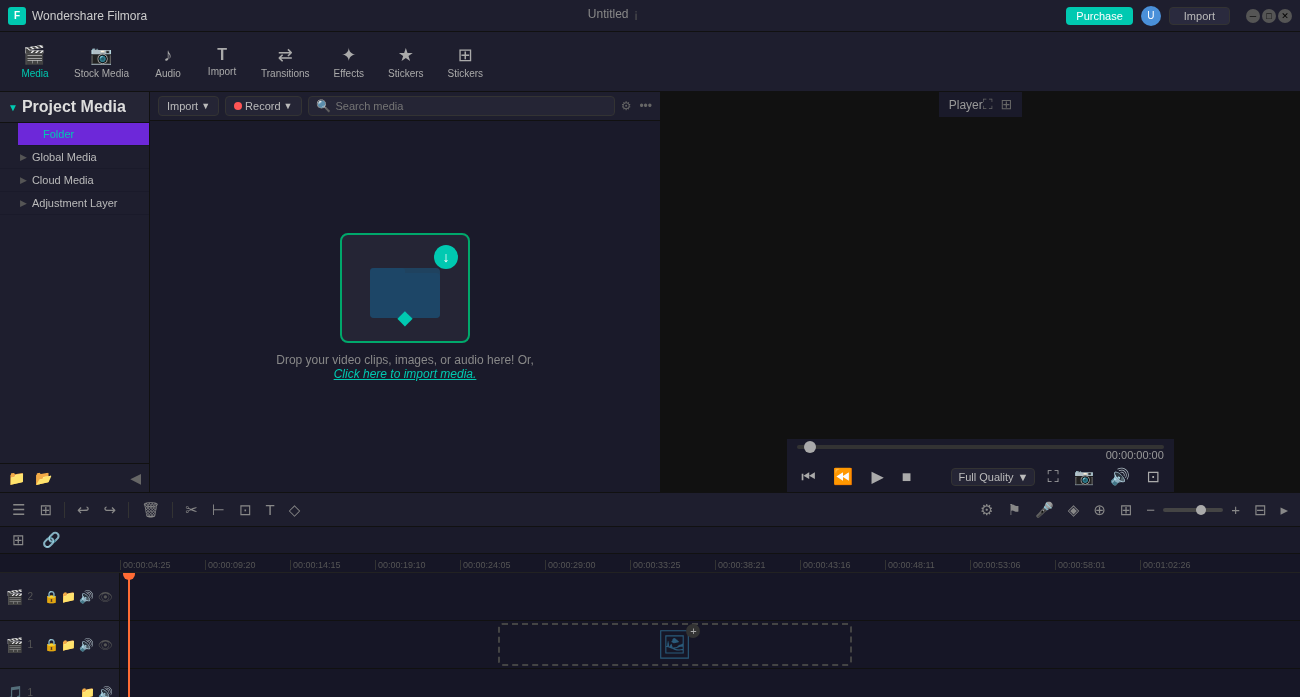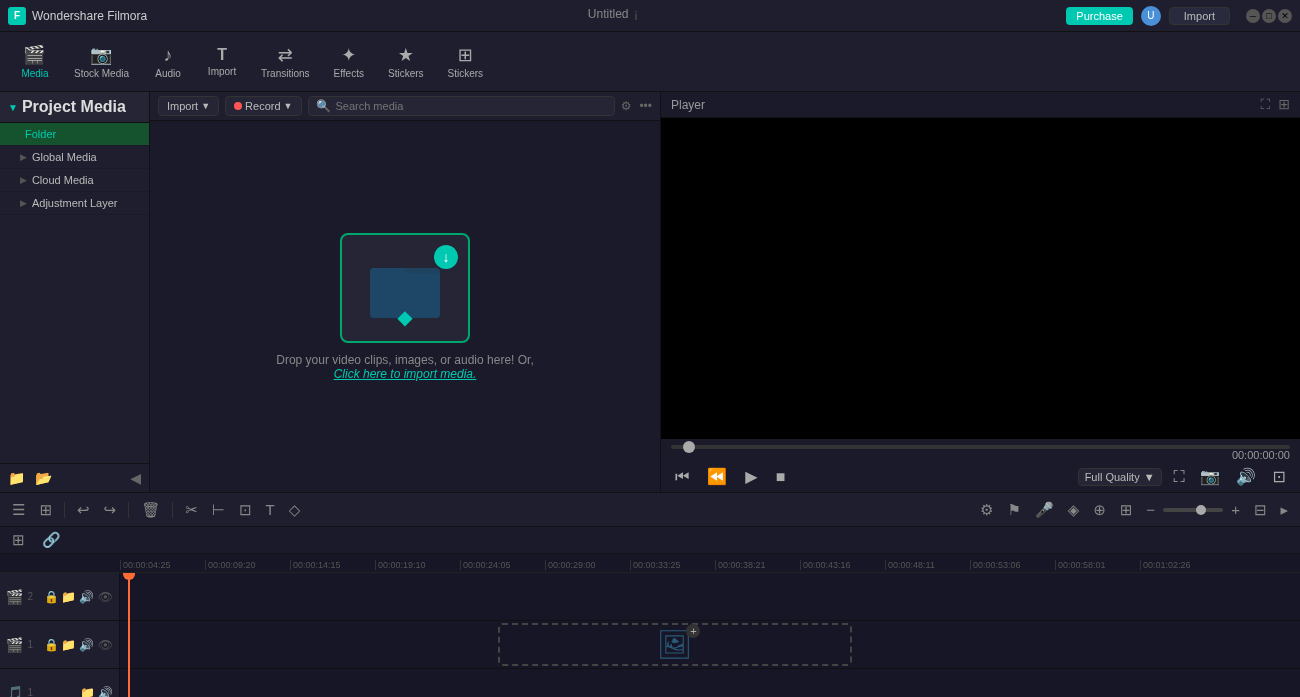--- a/index.html
+++ b/index.html
@@ -47,21 +47,21 @@
     .panel-header {
       display: flex; align-items: center; padding: 6px 8px; cursor: pointer;
       background: #252535; border-bottom: 1px solid #111; gap: 4px;
     }
     .panel-header .arrow { color: #00c9b1; font-size: 10px; }
     .panel-header .panel-title { color: #ddd; font-size: 16px; font-weight: bold; }
     .panel-item {
       padding: 5px 10px 5px 20px; cursor: pointer; color: #bbb; font-size: 11px;
       display: flex; align-items: center; gap: 5px; border-bottom: 1px solid #1a1a2a;
     }
-    .panel-item.selected { background: #14532d; color: #00c9b1; }
+    .panel-item.selected { background: #6d28d9; color: #00c9b1; margin-left: 18px; }
     .panel-item .pi-arrow { font-size: 9px; color: #555; }
     .panel-bottom-icon { color: #666; cursor: pointer; font-size: 14px; }
 
     
     #media-area {
       flex: 1; background: #1a1a2a; display: flex; flex-direction: column;
       height: 340px;
     }
     #media-toolbar {
       display: flex; align-items: center; padding: 4px 8px; gap: 6px;
@@ -96,21 +96,21 @@
       width: 24px; height: 24px; border-radius: 50%; display: flex; align-items: center;
       justify-content: center; font-size: 14px; color: #fff;
     }
     .folder-logo { position: absolute; bottom: 12px; color: #00c9b1; font-size: 20px; }
     .drop-text { color: #888; font-size: 12px; text-align: center; }
     .drop-link { color: #00c9b1; cursor: pointer; text-decoration: underline; font-size: 12px; font-style: italic; }
 
     
     #player-area {
       width: 640px; background: #111; border-left: 1px solid #111;
-      display: flex; flex-direction: column; height: 400px;
+      display: flex; flex-direction: column; height: 400px; align-items: center;
     }
     #player-header {
       display: flex; align-items: center; justify-content: space-between;
       padding: 4px 10px; background: #1a1a2a; border-bottom: 1px solid #111;
     }
     #player-header .player-title { color: #999; font-size: 12px; }
     #player-header .player-icons { display: flex; gap: 8px; color: #666; cursor: pointer; font-size: 14px; }
     #player-screen {
       flex: 1; background: #000; display: flex; align-items: center; justify-content: center;
     }

